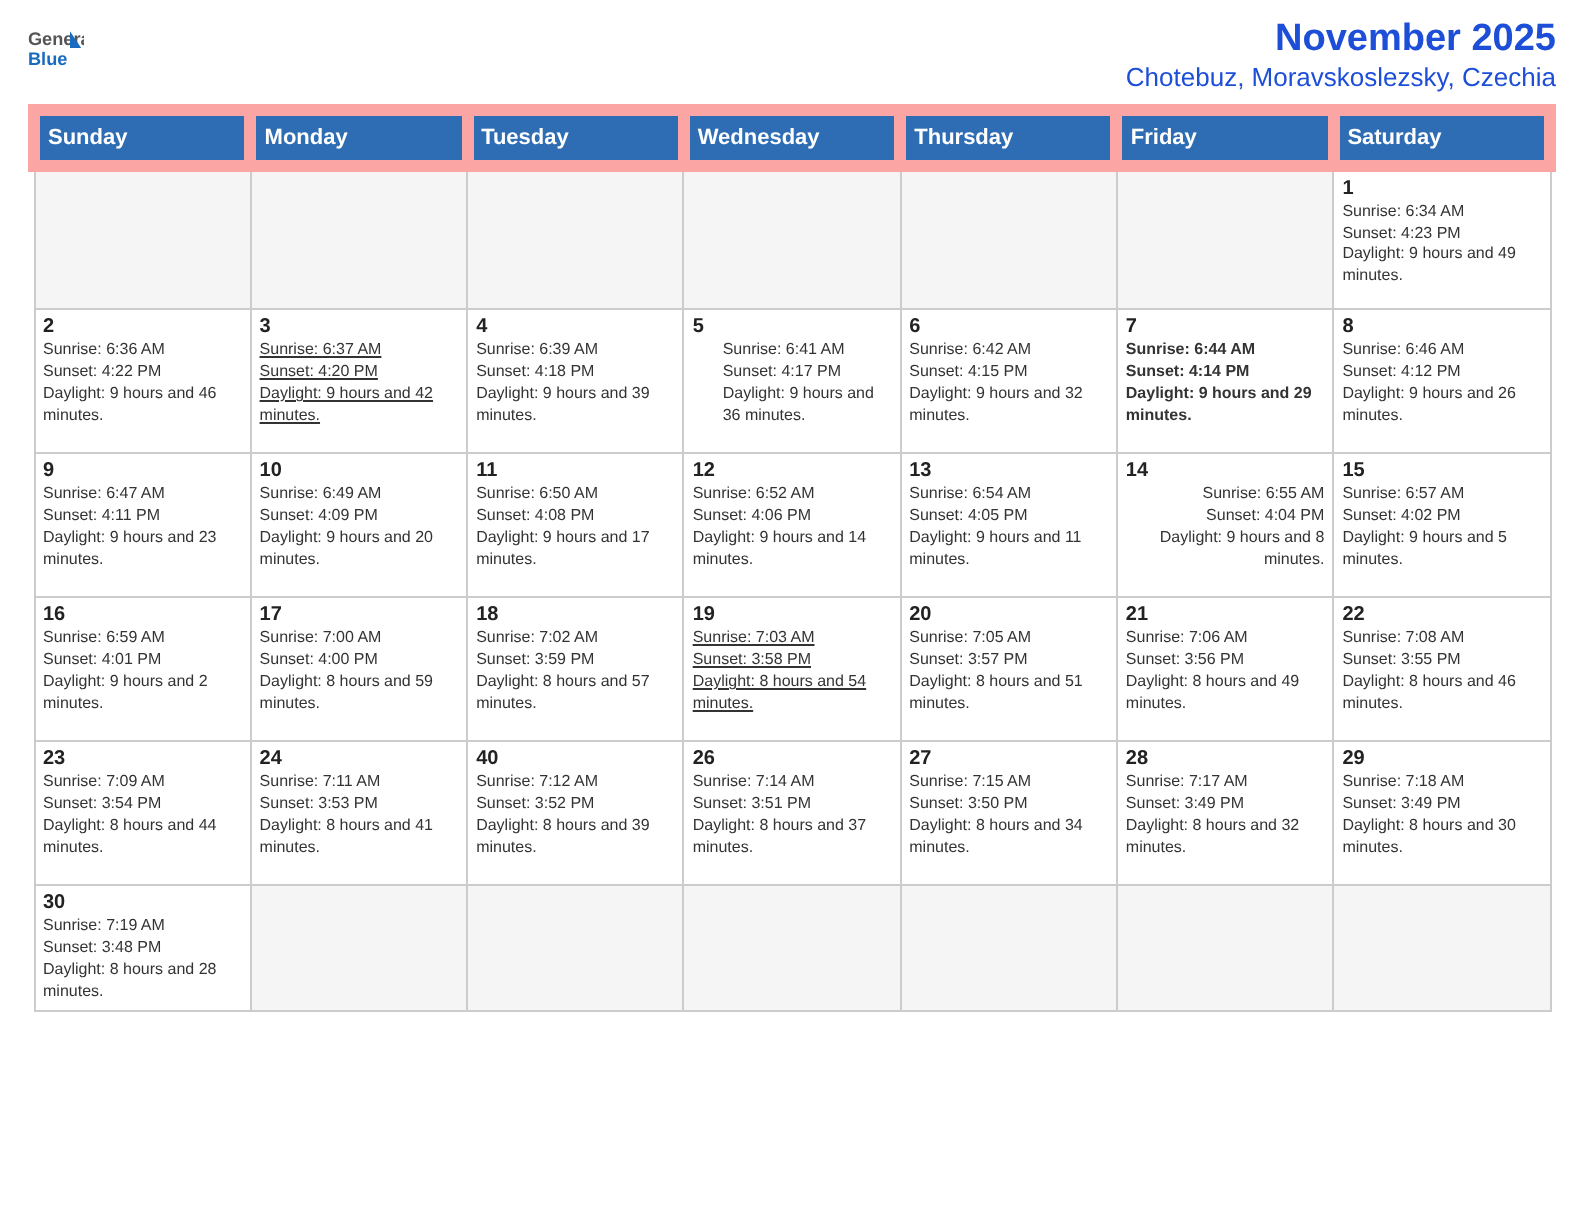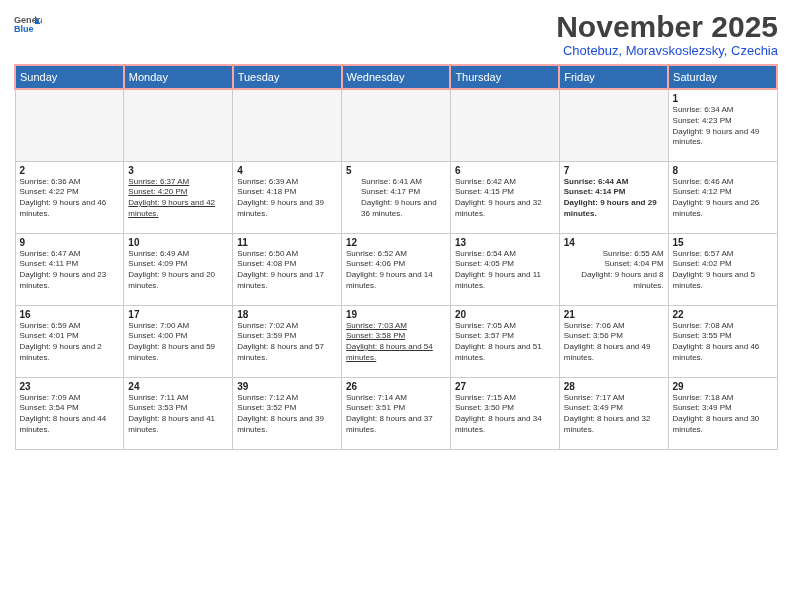--- a/index.html
+++ b/index.html
@@ -28,42 +28,42 @@
       gap: 4px;
     }
     .logo-icon {
       width: 28px;
       height: 28px;
     }
     .title-block {
       text-align: right;
     }
     .month-title {
-      font-size: 30px;
+      font-size: 19px;
       font-weight: bold;
-      color: #404040;
+      color: #1d4ed8;
       line-height: 1.1;
     }
     .subtitle {
       font-size: 13px;
       color: #1d4ed8;
     }
     .calendar {
       width: 100%;
       border-collapse: collapse;
       border: 1px solid #ccc;
     }
     .calendar th {
       background: #2e6db4;
       color: #fff;
       font-size: 11px;
-      font-weight: normal;
+      font-weight: bold;
       padding: 5px 4px;
       text-align: left;
-      border: 2px solid #fca5a5;
+      border: 6px solid #fca5a5;
       width: calc(100% / 7);
     }
     .calendar td {
       border: 1px solid #ccc;
       vertical-align: top;
       padding: 3px 4px;
       font-size: 8.5px;
       color: #333;
       height: 72px;
       width: calc(100% / 7);
@@ -272,21 +272,21 @@
 Sunset: 3:54 PM
 Daylight: 8 hours and 44 minutes.</div>
           </td>
           <td>
             <span class="day-num">24</span>
             <div class="day-info" style="white-space: pre-line;">Sunrise: 7:11 AM
 Sunset: 3:53 PM
 Daylight: 8 hours and 41 minutes.</div>
           </td>
           <td>
-            <span class="day-num">39</span>
+            <span class="day-num">40</span>
             <div class="day-info" style="white-space: pre-line;">Sunrise: 7:12 AM
 Sunset: 3:52 PM
 Daylight: 8 hours and 39 minutes.</div>
           </td>
           <td>
             <span class="day-num">26</span>
             <div class="day-info" style="white-space: pre-line;">Sunrise: 7:14 AM
 Sunset: 3:51 PM
 Daylight: 8 hours and 37 minutes.</div>
           </td>
@@ -301,16 +301,30 @@
             <div class="day-info" style="white-space: pre-line;">Sunrise: 7:17 AM
 Sunset: 3:49 PM
 Daylight: 8 hours and 32 minutes.</div>
           </td>
           <td>
             <span class="day-num">29</span>
             <div class="day-info" style="white-space: pre-line;">Sunrise: 7:18 AM
 Sunset: 3:49 PM
 Daylight: 8 hours and 30 minutes.</div>
           </td>
+        </tr>
+        <tr>
+          <td class="last-row">
+            <span class="day-num">30</span>
+            <div class="day-info" style="white-space: pre-line;">Sunrise: 7:19 AM
+Sunset: 3:48 PM
+Daylight: 8 hours and 28 minutes.</div>
+          </td>
+          <td class="empty last-row"></td>
+          <td class="empty last-row"></td>
+          <td class="empty last-row"></td>
+          <td class="empty last-row"></td>
+          <td class="empty last-row"></td>
+          <td class="empty last-row"></td>
         </tr>
       </tbody>
   </table>
 </div>
 
 </body></html>

